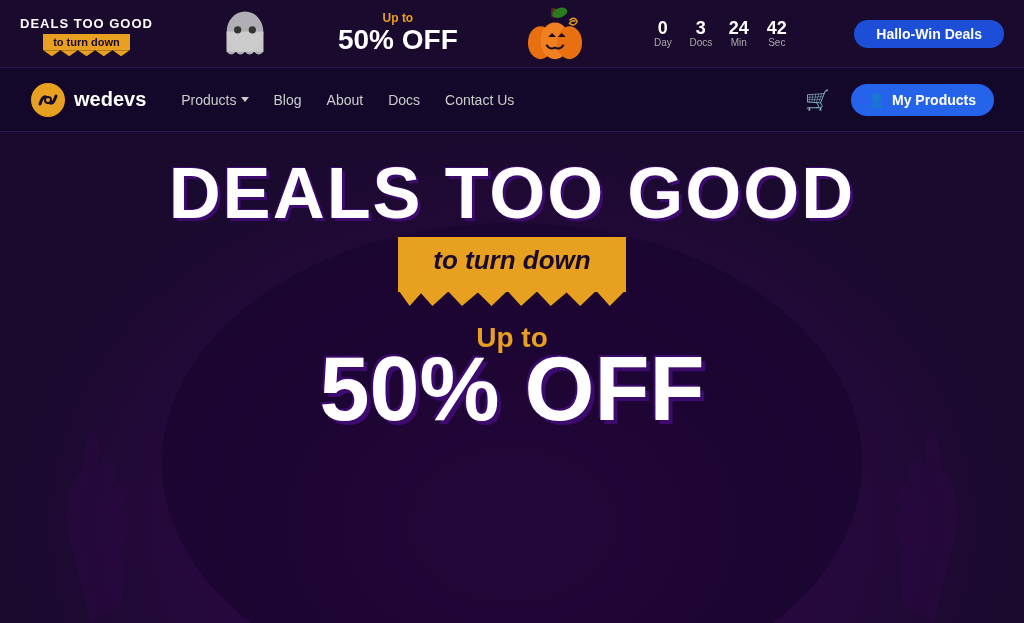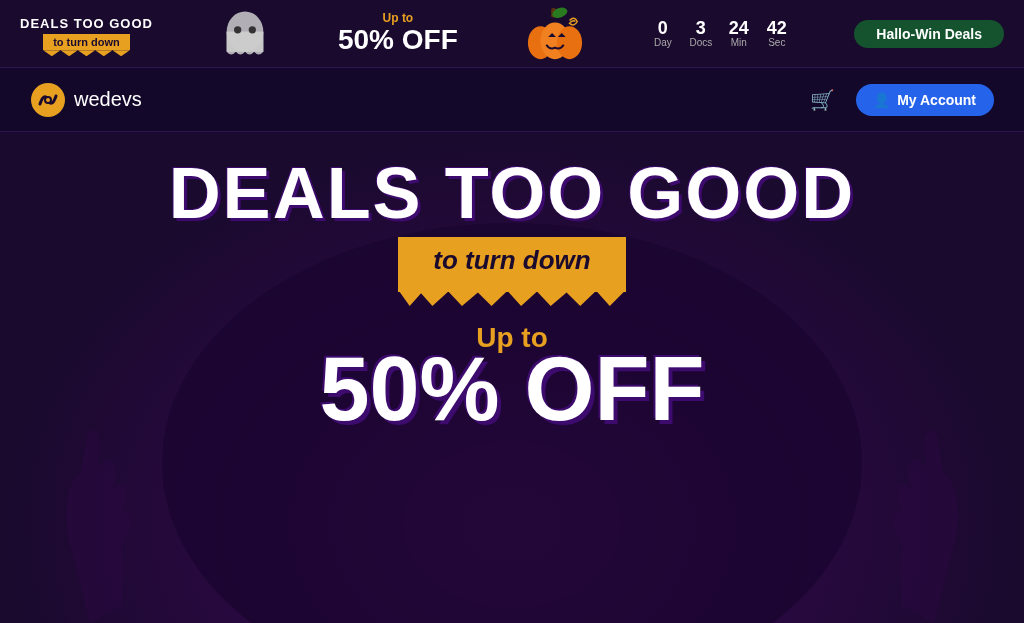--- a/index.html
+++ b/index.html
@@ -104,21 +104,21 @@
       font-weight: 700;
       line-height: 1;
     }
     .countdown-label {
       color: #aaa;
       font-size: 10px;
       text-align: right;
     }
 
     .banner-cta-btn {
-      background: #14532d;
+      background: #1d4ed8;
       color: #fff;
       border: none;
       border-radius: 25px;
       padding: 6px 22px;
       font-size: 14px;
       font-weight: 700;
       cursor: pointer;
       white-space: nowrap;
     }
 
@@ -148,21 +148,21 @@
       gap: 8px;
       cursor: pointer;
     }
     .logo-icon {
       width: 36px;
       height: 36px;
     }
     .logo-text {
       color: #fff;
       font-size: 20px;
-      font-weight: 400;
+      font-weight: 700;
     }
 
     .nav-links {
       display: flex;
       align-items: center;
       gap: 25px;
       list-style: none;
     }
     .nav-links li a {
       color: #ccc;
@@ -394,31 +394,51 @@
     <div class="logo">
       <svg class="logo-icon" viewBox="0 0 36 36" width="36" height="36">
         <circle cx="18" cy="18" r="17" fill="#e8a020"></circle>
         <path d="M10 22 Q14 10 18 18 Q22 26 26 14" stroke="#1a0a2e" stroke-width="3" fill="none" stroke-linecap="round"></path>
         <circle cx="18" cy="18" r="4" fill="#1a0a2e"></circle>
         <circle cx="18" cy="18" r="2" fill="#e8a020"></circle>
       </svg>
       <span class="logo-text">wedevs</span>
     </div>
 
+    <ul class="nav-links">
+      <li>
+        <a class="nav-products">
+          <span>Products</span>
+          <span class="chevron-down"></span>
+        </a>
+      </li>
+      <li>
+        <a>Blog</a>
+      </li>
+      <li>
+        <a>About</a>
+      </li>
+      <li>
+        <a>Docs</a>
+      </li>
+      <li>
+        <a>Contact Us</a>
+      </li>
+    </ul>
   </div>
 
   <div class="navbar-right">
 
     <div class="cart-icon-wrapper">
       <span class="cart-icon">🛒</span>
     </div>
 
     <button class="account-btn">
       <span class="user-icon">👤</span>
-      <span>My Account</span>
+      <span>My Products</span>
     </button>
   </div>
 </nav>
 
 <div id="hero">
 
   <div class="hero-hill"></div>
 
   <svg class="hero-hand-left" viewBox="0 0 120 280">
     <path d="M60 280 L40 200 Q30 170 35 140 Q38 120 50 110 L55 80 Q57 60 65 65 Q72 70 70 90 L68 105 Q80 95 85 100 Q92 107 88 120 L85 130 Q93 122 98 128 Q104 136 98 148 L94 158 Q100 152 104 158 Q108 165 103 177 L95 195 Q100 220 95 260 Z" fill="#2d0845" opacity="0.7"></path>

